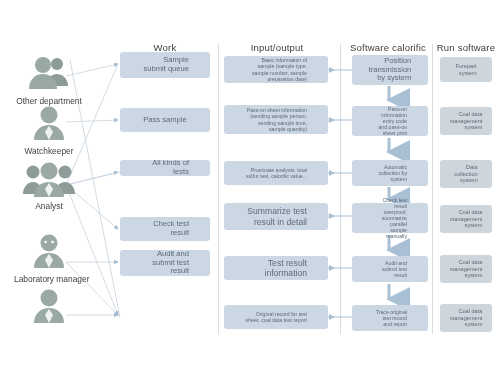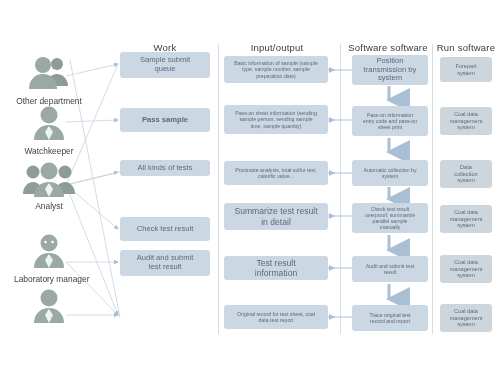--- a/index.html
+++ b/index.html
@@ -15,21 +15,21 @@
     position:absolute;text-align:center;color:#3c3c3c;
     font-size:9.5px;letter-spacing:.2px;white-space:nowrap;
   }
 
   .divider{position:absolute;width:1px;background:#d8dde2;}
 
   .box{
     position:absolute;box-sizing:border-box;
     background:#ccd7e4;border-radius:3px;
     color:#5d6a78;display:flex;align-items:center;justify-content:center;
-    text-align:center;line-height:1.18;padding:2px 10px;
+    text-align:right;line-height:1.18;padding:2px 21px;
   }
   .box.run{background:#ced6dd;color:#5f6a74;}
   .t-lg{font-size:8.6px;}
   .t-md{font-size:7.6px;}
   .t-sm{font-size:5.6px;}
   .t-xs{font-size:5.2px;}
 
   .role{position:absolute;width:70px;text-align:center;}
   .role .glyph{display:block;height:40px;}
   .role .lbl{
@@ -100,21 +100,21 @@
       <path d="M389,86 L389,100" marker-end="url(#ahd)"></path>
       <path d="M389,138 L389,152" marker-end="url(#ahd)"></path>
       <path d="M389,187 L389,199" marker-end="url(#ahd)"></path>
       <path d="M389,235 L389,250" marker-end="url(#ahd)"></path>
       <path d="M389,284 L389,299" marker-end="url(#ahd)"></path>
     </g>
   </svg>
 
   <div class="col-header" style="left:125px;top:42px;width:80px;">Work</div>
   <div class="col-header" style="left:237px;top:42px;width:80px;">Input/output</div>
-  <div class="col-header" style="left:342px;top:42px;width:92px;">Software software</div>
+  <div class="col-header" style="left:342px;top:42px;width:92px;">Software calorific</div>
   <div class="col-header" style="left:434px;top:42px;width:64px;">Run software</div>
 
   <div class="role" style="left:14px;top:55px;text-align:center;">
     <span class="glyph">
       <svg class="person" width="48" height="38" viewBox="0 0 48 38">
         <circle class="ic2" cx="32" cy="9" r="6"></circle>
         <path class="ic2" d="M21 31c0-7 5-12 11-12s11 5 11 12z"></path>
         <circle class="ic" cx="18" cy="10" r="8"></circle>
         <path class="ic" d="M4 34c0-9 6-15 14-15s14 6 14 15z"></path>
       </svg>
@@ -166,21 +166,21 @@
       <svg class="person" width="44" height="38" viewBox="0 0 44 38">
         <circle class="ic" cx="22" cy="10" r="8.5"></circle>
         <path class="ic" d="M7 35c0-9 6.5-15 15-15s15 6 15 15z"></path>
         <path fill="#ffffff" d="M22 21l4 6-4 8-4-8z" opacity="0.85"></path>
       </svg>
     </span>
     <span class="lbl"></span>
   </div>
 
   <div class="box t-md" style="left:120px;top:52px;width:90px;height:26px;">Sample submit queue</div>
-  <div class="box t-md" style="left:120px;top:108px;width:90px;height:24px;font-weight:bold;">Pass sample</div>
+  <div class="box t-md" style="left:120px;top:108px;width:90px;height:24px;">Pass sample</div>
   <div class="box t-md" style="left:120px;top:160px;width:90px;height:16px;">All kinds of tests</div>
   <div class="box t-md" style="left:120px;top:217px;width:90px;height:24px;">Check test result</div>
   <div class="box t-md" style="left:120px;top:250px;width:90px;height:26px;">Audit and submit test result</div>
 
   <div class="box t-xs" style="left:224px;top:56px;width:104px;height:27px;">Basic information of sample (sample type, sample number, sample preparation date)</div>
   <div class="box t-xs" style="left:224px;top:105px;width:104px;height:29px;">Pass-on sheet information (sending sample person, sending sample time, sample quantity)</div>
   <div class="box t-xs" style="left:224px;top:161px;width:104px;height:24px;">Proximate analysis, total sulfur test, calorific value...</div>
   <div class="box t-lg" style="left:224px;top:203px;width:104px;height:27px;">Summarize test result in detail</div>
   <div class="box t-lg" style="left:224px;top:256px;width:104px;height:24px;">Test result information</div>
   <div class="box t-xs" style="left:224px;top:305px;width:104px;height:24px;">Original record for test sheet, coal data test report</div>

